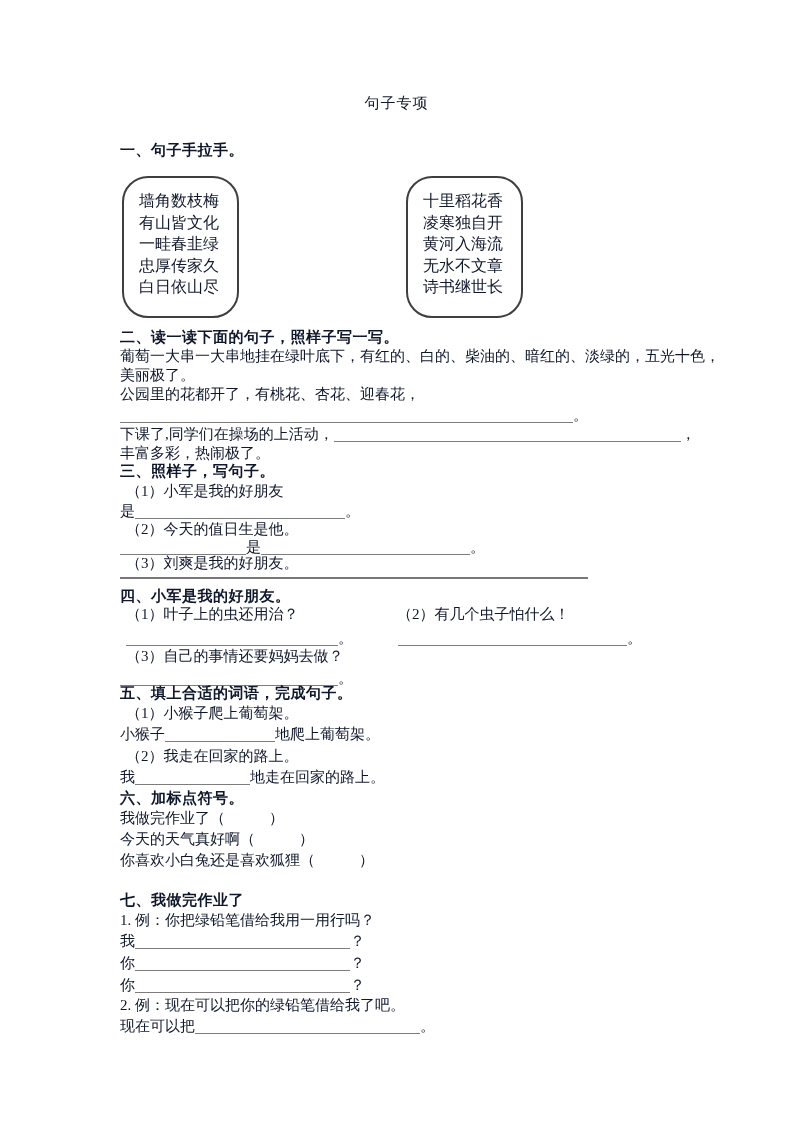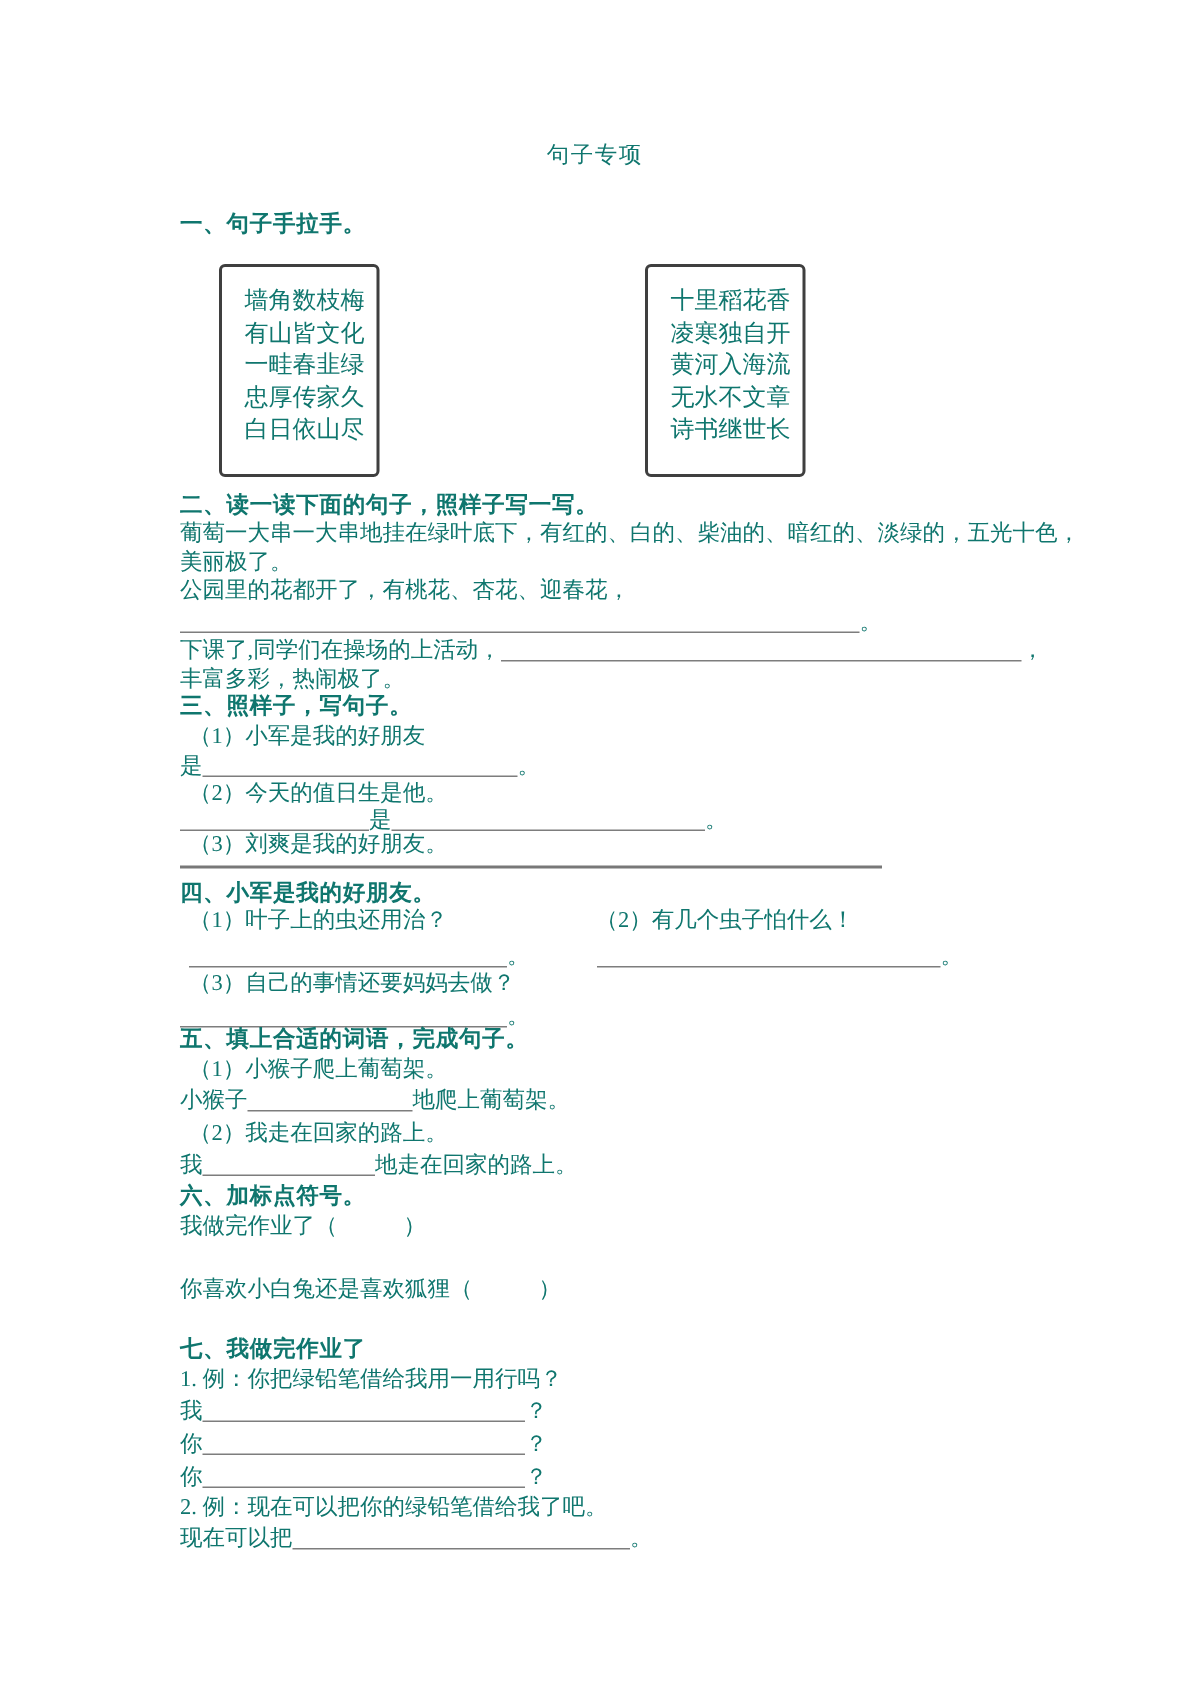--- a/index.html
+++ b/index.html
@@ -1,34 +1,33 @@
 <!DOCTYPE html>
 <html><head>
 <meta charset="utf-8">
 <style>
   * { margin:0; padding:0; box-sizing:border-box; }
   html,body { background:#ffffff; }
   .page {
     position:relative; width:793px; height:1122px; background:#ffffff;
     font-family:"Liberation Serif","DejaVu Serif",serif;
-    font-size:15px; color:#0f766e; overflow:hidden;
+    font-size:15px; color:#0f172a; overflow:hidden;
   }
   .row { position:absolute; left:120px; white-space:pre; line-height:20px; }
   .indent { left:126px; }
   .bold {
     font-family:"Liberation Sans","DejaVu Sans",sans-serif;
     font-weight:bold; letter-spacing:0.5px;text-align:center;
   }
   .title-row { position:absolute; top:94px; left:0; width:793px; text-align:center; letter-spacing:1px; }
   .pbox {
-    position:absolute; top:176px; width:107px; height:142px;
-    border:2px solid #3f3f3f; border-radius:4px;
+    position:absolute; top:176px; width:117px; height:142px;
+    border:2px solid #3f3f3f; border-radius:26px;
     padding:12px 0 0 15px; font-size:16px; line-height:21.5px;
     white-space:pre;
-    margin-left:24px;
   }
   .pbox-left  { left:122px; }
   .pbox-right { left:406px; }
   .ul {
     display:inline-block; height:14px;
     border-bottom:1.6px solid #7d7d7d; vertical-align:-3px;
   }
   .u453{width:453px} .u347{width:347px} .u210{width:210px} .u126{width:126px}
   .u209{width:209px} .u212{width:212px} .u229{width:229px} .u218{width:218px}
   .u110{width:110px} .u115{width:115px} .u215{width:215px} .u225{width:225px}
@@ -77,20 +76,21 @@
   <div class="row" style="top:668px"><span class="ul u218"></span><span class="punct">。</span></div>
 
   <div class="row bold" style="top:683px">五、填上合适的词语，完成句子。</div>
   <div class="row indent" style="top:703px">（1）小猴子爬上葡萄架。</div>
   <div class="row" style="top:724px"><span>小猴子</span><span class="ul u110"></span><span>地爬上葡萄架。</span></div>
   <div class="row indent" style="top:746px">（2）我走在回家的路上。</div>
   <div class="row" style="top:767px"><span>我</span><span class="ul u115"></span><span>地走在回家的路上。</span></div>
 
   <div class="row bold" style="top:788px">六、加标点符号。</div>
   <div class="row" style="top:808px"><span>我做完作业了（</span><span class="pgap"></span><span>）</span></div>
+  <div class="row" style="top:829px"><span>今天的天气真好啊（</span><span class="pgap"></span><span>）</span></div>
   <div class="row" style="top:850px"><span>你喜欢小白兔还是喜欢狐狸（</span><span class="pgap"></span><span>）</span></div>
 
   <div class="row bold" style="top:890px">七、我做完作业了</div>
   <div class="row" style="top:910px">1. 例：你把绿铅笔借给我用一用行吗？</div>
   <div class="row" style="top:931px"><span>我</span><span class="ul u215"></span><span class="punct">？</span></div>
   <div class="row" style="top:953px"><span>你</span><span class="ul u215"></span><span class="punct">？</span></div>
   <div class="row" style="top:975px"><span>你</span><span class="ul u215"></span><span class="punct">？</span></div>
   <div class="row" style="top:995px">2. 例：现在可以把你的绿铅笔借给我了吧。</div>
   <div class="row" style="top:1016px"><span>现在可以把</span><span class="ul u225"></span><span class="punct">。</span></div>
 

